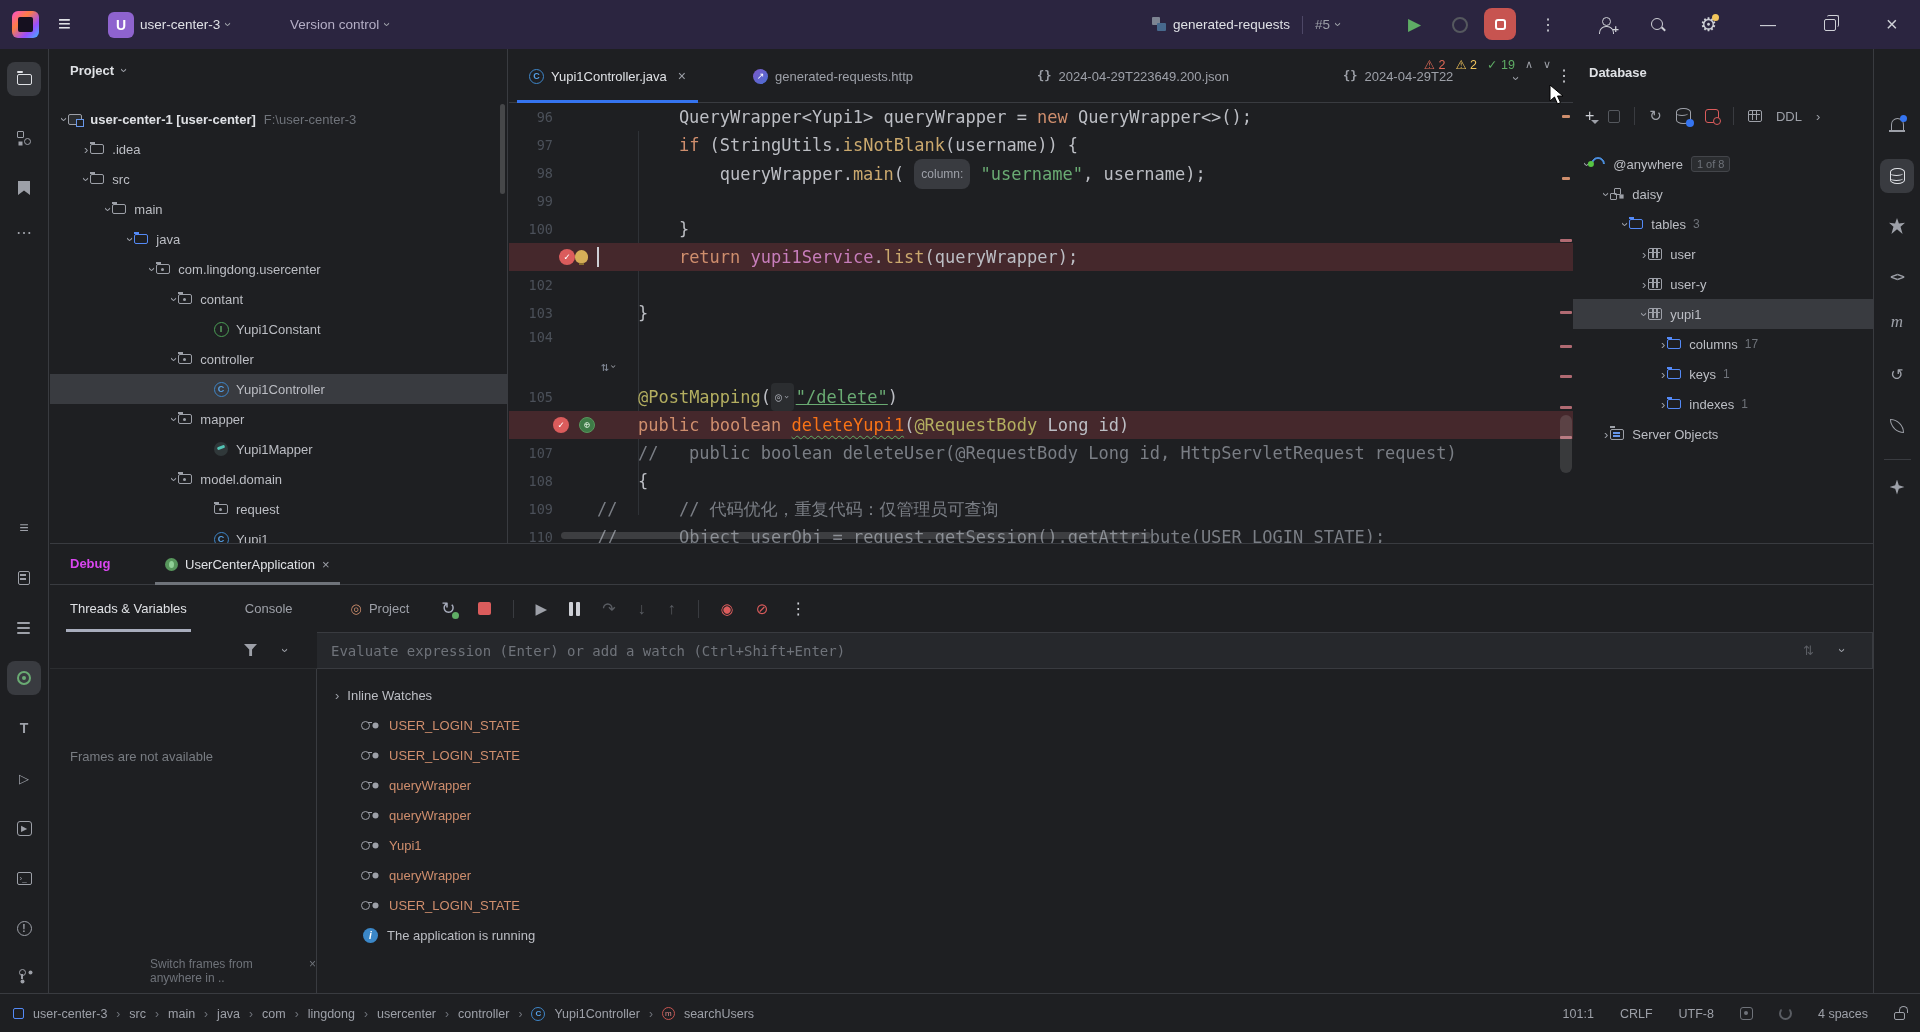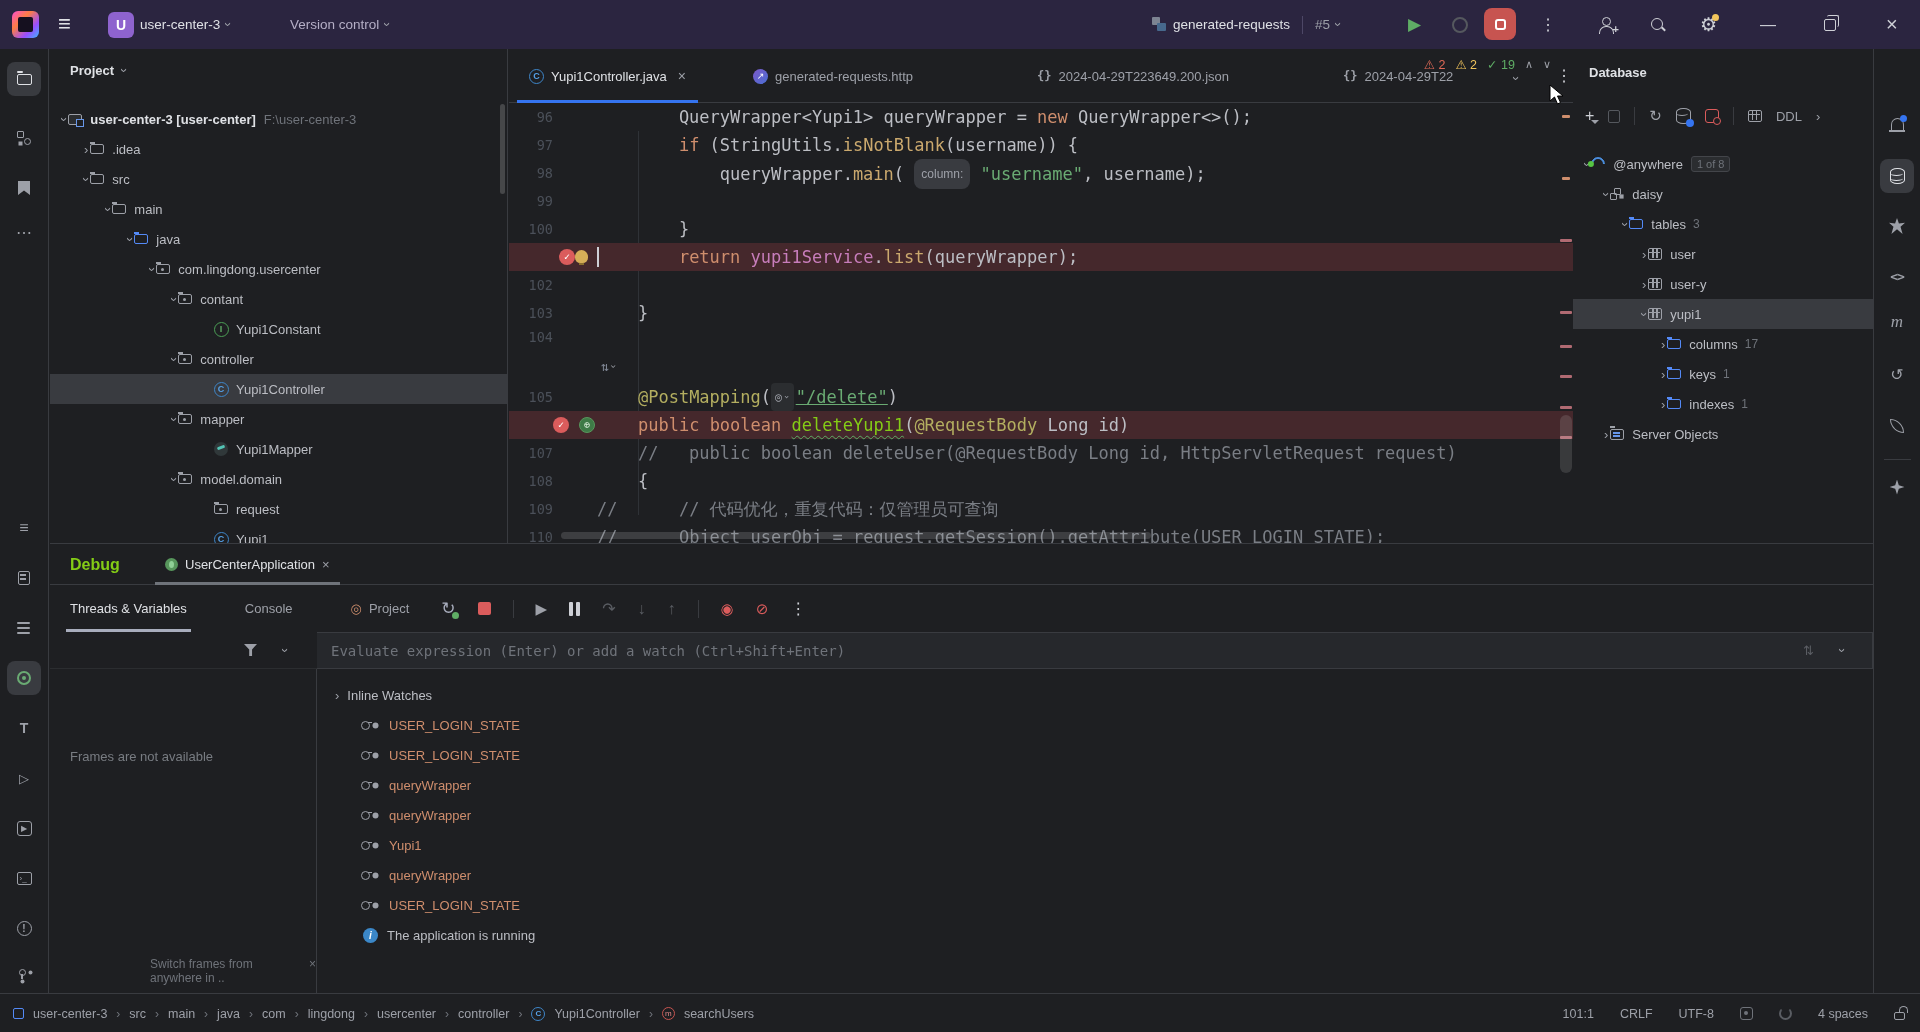--- a/index.html
+++ b/index.html
@@ -140,21 +140,21 @@
   .code { position:absolute; left:0; top:54px; width:100%; height:440px; font-family:"DejaVu Sans Mono",monospace; font-size:17px; }
   .crow { position:absolute; left:0; width:100%; height:28px; }
   .crow.bp { background:#45282c; }
   .lnum { position:absolute; left:0; top:0; width:44px; text-align:right; color:#4b5059; font-size:13.5px; line-height:28px; }
   .ctext { position:absolute; left:88px; top:0; white-space:pre; line-height:28px; display:block; }
   .tk { white-space:pre; }
   .tk.p { color:#bcbec4; } .tk.kw { color:#cf8e6d; } .tk.s { color:#6aab73; }
   .tk.su { color:#6aab73; text-decoration:underline; }
   .tk.mc { color:#cba96e; } .tk.st { color:#cba96e; }
   .tk.fld { color:#c77dbb; } .tk.ann { color:#b3ae60; } .tk.cmt { color:#7a7e85; }
-  .tk.md { color:#84cc16; text-decoration:underline wavy #5fad65 1px; text-underline-offset:4px; }
+  .tk.md { color:#f97316; text-decoration:underline wavy #5fad65 1px; text-underline-offset:4px; }
   .inlay-chip { display:inline-block; background:#393b40; color:#9da0a8; font-size:12px; font-family:"Liberation Sans",sans-serif; border-radius:8px; padding:1px 7px; vertical-align:2px; }
   .url-inlay { display:inline-flex; align-items:center; gap:2px; background:#2b2d30; border-radius:4px; padding:0 4px; color:#9da0a8; font-size:12px; vertical-align:2px; margin-right:2px; }
   .gut-bp { position:absolute; left:50px; top:6px; width:16px; height:16px; border-radius:50%; background:#db5c5c; color:#fff; font-size:10px; text-align:center; line-height:16px; }
   .gut-endpoint { position:absolute; left:70px; top:6px; width:16px; height:16px; border-radius:50%; background:#3e7a46; border:1px solid #57965c; color:#d9ecd9; font-size:10px; text-align:center; line-height:14px; }
   .bulb { position:absolute; left:66px; top:7px; width:13px; height:13px; border-radius:50% 50% 40% 40%; background:#d6ae58; }
   .bulb::after { content:""; position:absolute; left:4px; bottom:-2px; width:5px; height:2.5px; background:#8a6e2f; }
   .caret-bar { position:absolute; left:88px; top:4px; width:2px; height:20px; background:#ced0d6; }
   .inlay-mark { position:absolute; left:92px; top:4px; color:#7d8492; font-size:13px; display:flex; align-items:center; gap:1px; }
   .indent-guide { position:absolute; left:129px; top:28px; width:1px; height:384px; background:#2f3237; }
   .insp { position:absolute; right:22px; top:8px; display:flex; align-items:center; gap:10px; font-size:12.5px; }
@@ -175,21 +175,21 @@
   .db-gear { position:relative; width:15px; height:16px; border:1.6px solid #9da0a8; border-radius:7px/4px; }
   .db-gear::before { content:""; position:absolute; left:-1px; top:2px; width:12px; height:4px; border-bottom:1.6px solid #9da0a8; border-radius:50%; }
   .db-gear::after { content:""; position:absolute; right:-4px; bottom:-4px; width:8px; height:8px; border-radius:50%; background:#3574f0; }
   .plus-ico { position:relative; font-size:16px; color:#ced0d6; }
   .plus-ico::after { content:""; position:absolute; right:-5px; bottom:1px; border-left:4px solid transparent; border-right:4px solid transparent; border-top:4px solid #9da0a8; }
   .copy-ico { position:relative; width:12px; height:13px; border:1.5px solid #55585e; border-radius:2px; }
 
   
   .debug { position:absolute; left:50px; top:543px; width:1823px; height:450px; background:#1e1f22; border-top:1px solid #393b40; }
   .dbg-head { position:absolute; left:0; top:0; width:100%; height:41px; border-bottom:1px solid #393b40; }
-  .dbg-title { position:absolute; left:20px; top:12px; font-weight:bold; font-size:16px; color:#84cc16; }
+  .dbg-title { position:absolute; left:20px; top:12px; font-weight:bold; font-size:13px; color:#d946ef; }
   .sess-tab { position:absolute; left:105px; top:0; height:41px; display:flex; align-items:center; gap:7px; font-size:13px; color:#dfe1e5; padding:0 10px; }
   .sess-tab::after { content:""; position:absolute; left:0; bottom:0; width:100%; height:3px; background:#6f737a; }
   .sess-bug { position:relative; width:13px; height:13px; border-radius:50%; background:#57965c; }
   .sess-bug::before { content:""; position:absolute; left:4px; top:3px; width:5px; height:7px; border-radius:50%; background:#8fd096; }
   .dbg-tabs { position:absolute; left:0; top:41px; width:100%; height:47px; display:flex; align-items:center; font-size:13px; color:#9da0a8; }
   .vtab { position:relative; height:47px; display:flex; align-items:center; padding:0 14px; gap:7px; }
   .vtab.active { color:#dfe1e5; }
   .vtab.active::after { content:""; position:absolute; left:10px; right:10px; bottom:0; height:3px; background:#a8adbd; }
   .dbg-icons { display:flex; align-items:center; gap:22px; margin-left:18px; color:#9da0a8; }
   .rerun { position:relative; color:#a8adbd; font-size:17px; }
@@ -369,21 +369,21 @@
       <span class="panel-title">Project</span>
       <span class="chev">›</span>
     </div>
     <div class="proj-scroll"></div>
 
     <div class="trow" style="top:55px;  padding-left:12px">
         <span class="chev">›</span>
         <span class="ti">
           <span class="ti-proj"></span>
         </span>
-        <span class="tlabel b">user-center-3 [user-center]</span>
+        <span class="tlabel b">user-center-1 [user-center]</span>
         <span class="textra">F:\user-center-3</span>
       </div>
     <div class="trow" style="top:85px;  padding-left:34px">
         <span class="chev r">›</span>
         <span class="ti">
           <span class="ti-folder"></span>
         </span>
         <span class="tlabel">.idea</span>
       </div>
     <div class="trow" style="top:115px; padding-left:34px">

